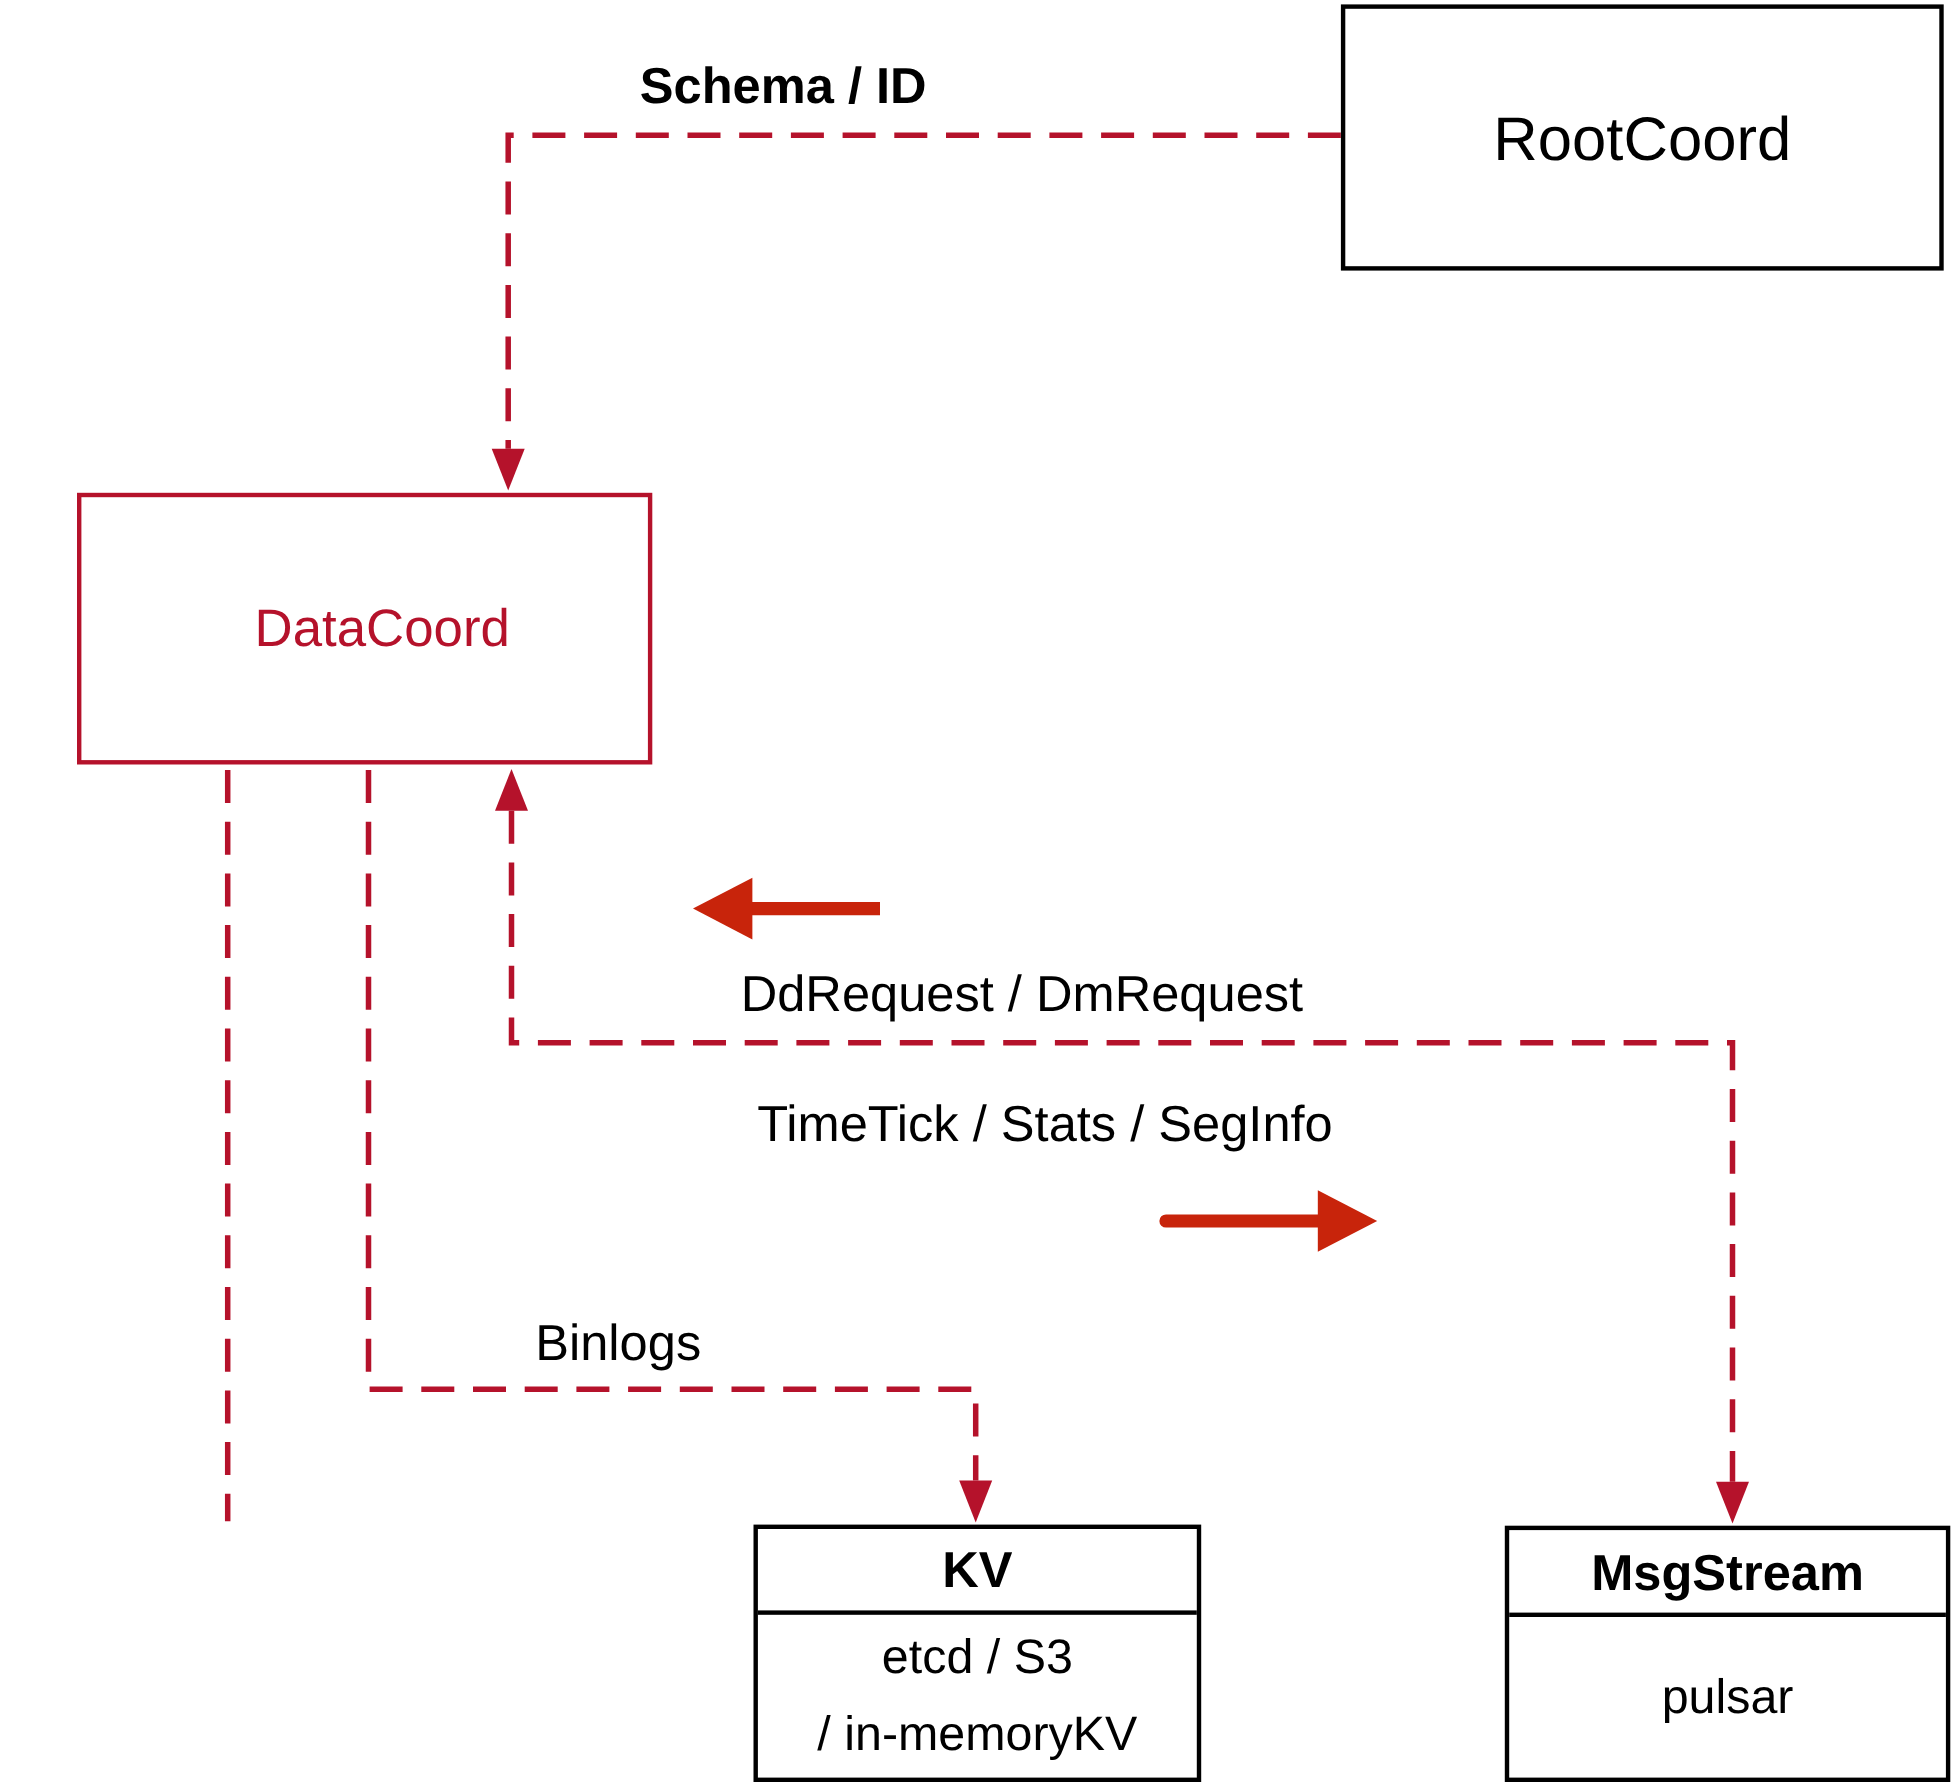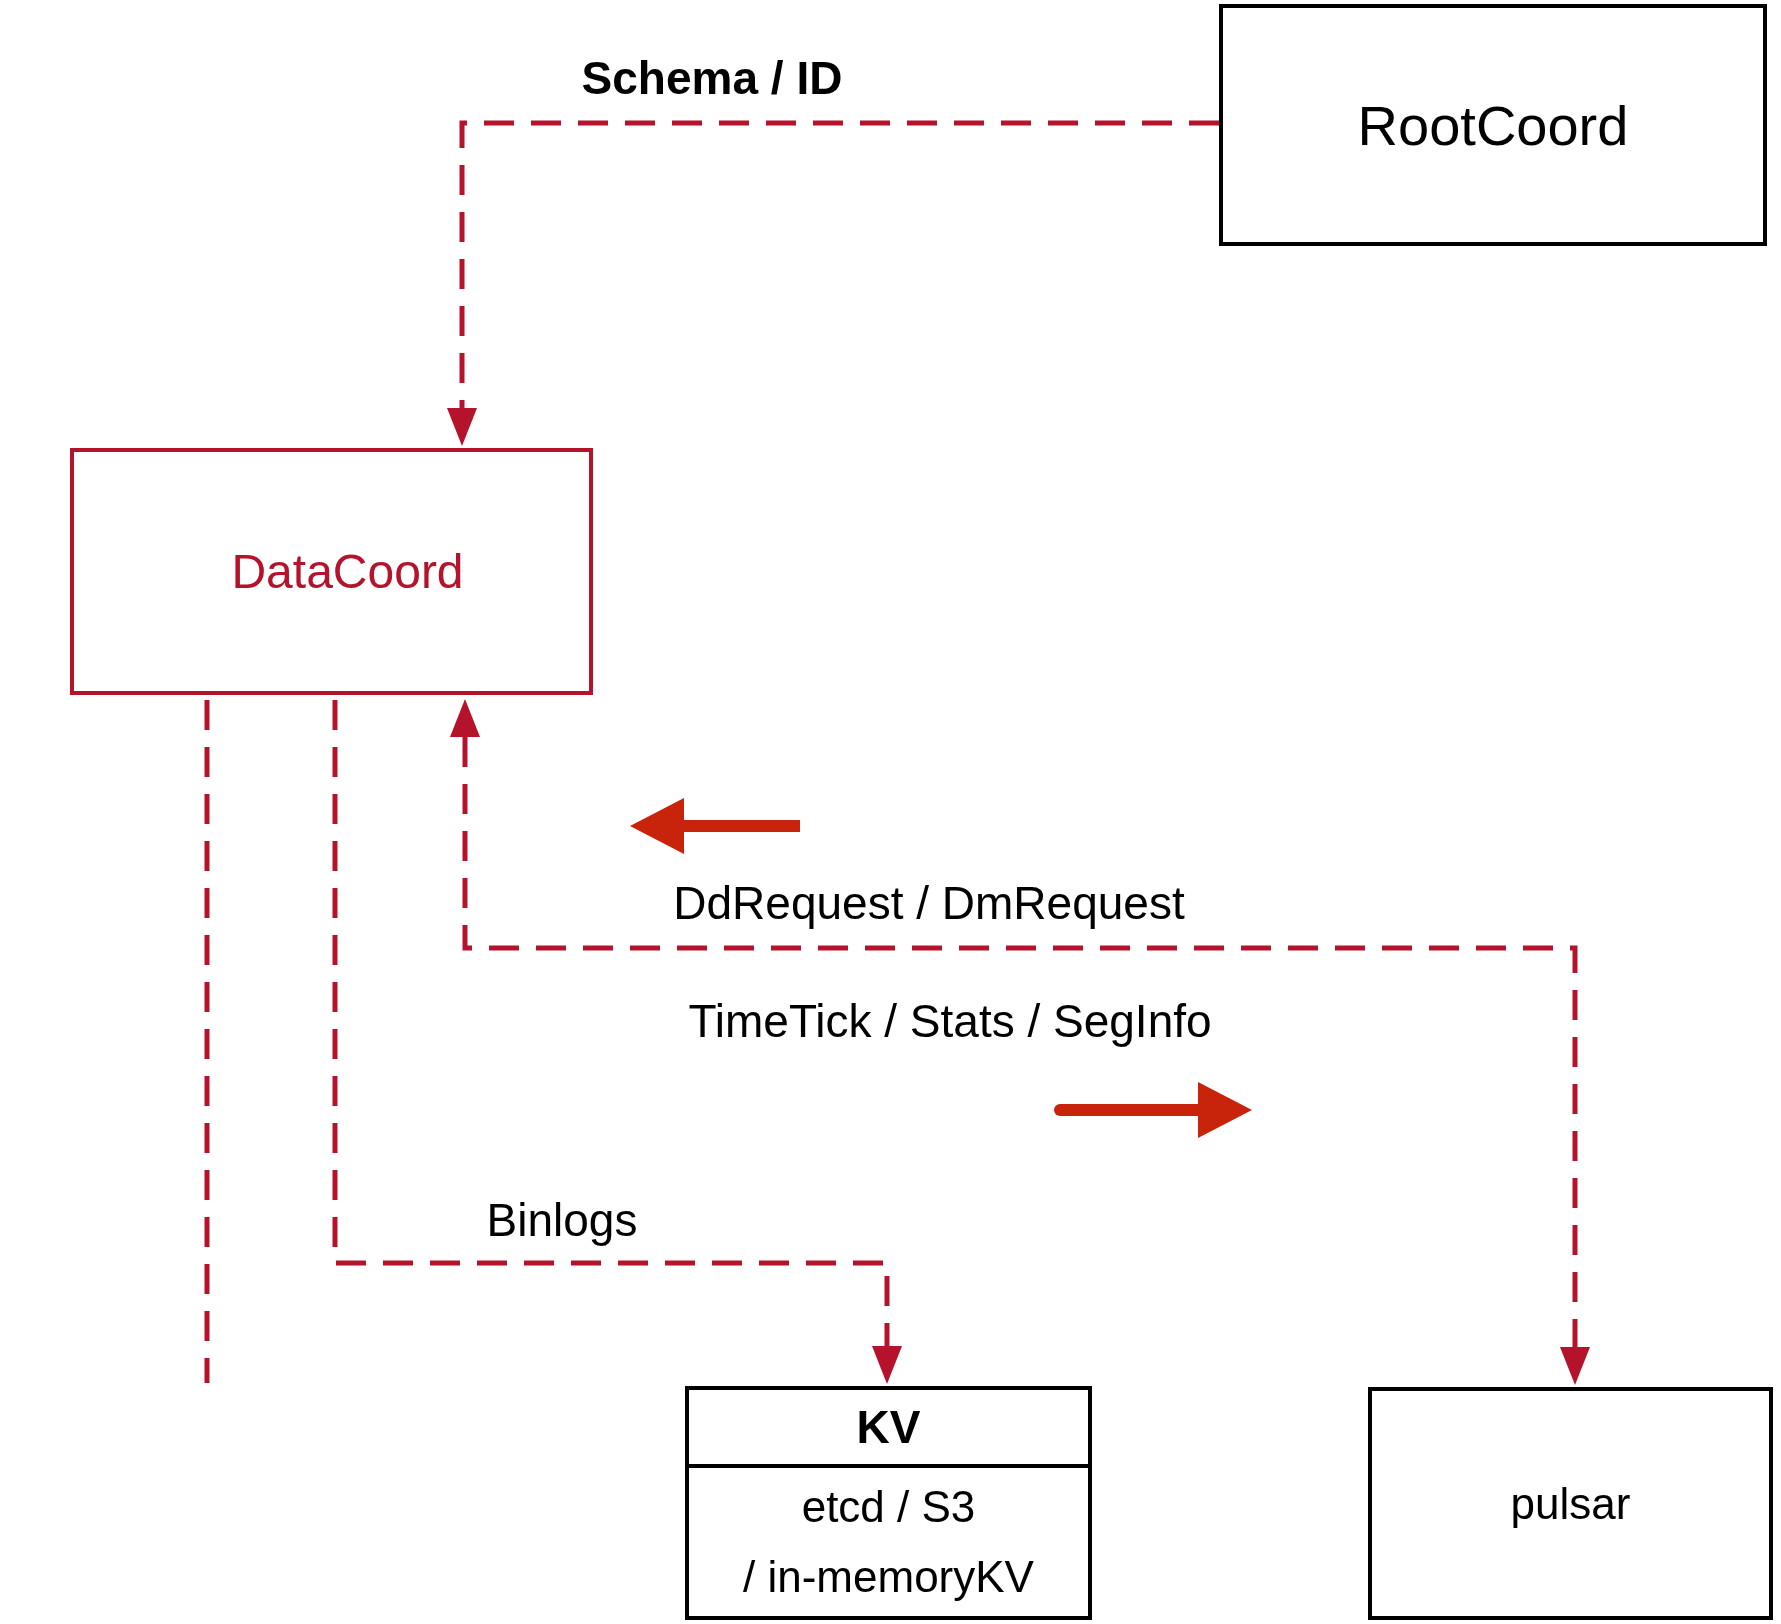--- a/index.html
+++ b/index.html
@@ -118,20 +118,21 @@
 
   <div class="tbox" id="kv">
     <div class="thead">KV</div>
     <div class="tbody">
       <span>etcd / S3</span>
       <span>/ in-memoryKV</span>
     </div>
   </div>
 
   <div class="tbox" id="msgstream">
+    <div class="thead">MsgStream</div>
     <div class="tbody">
       <span>pulsar</span>
     </div>
   </div>
 
   <div class="edge-label" id="label-schema">Schema / ID</div>
   <div class="edge-label" id="label-ddrequest">DdRequest / DmRequest</div>
   <div class="edge-label" id="label-timetick">TimeTick / Stats / SegInfo</div>
   <div class="edge-label" id="label-binlogs">Binlogs</div>
 

